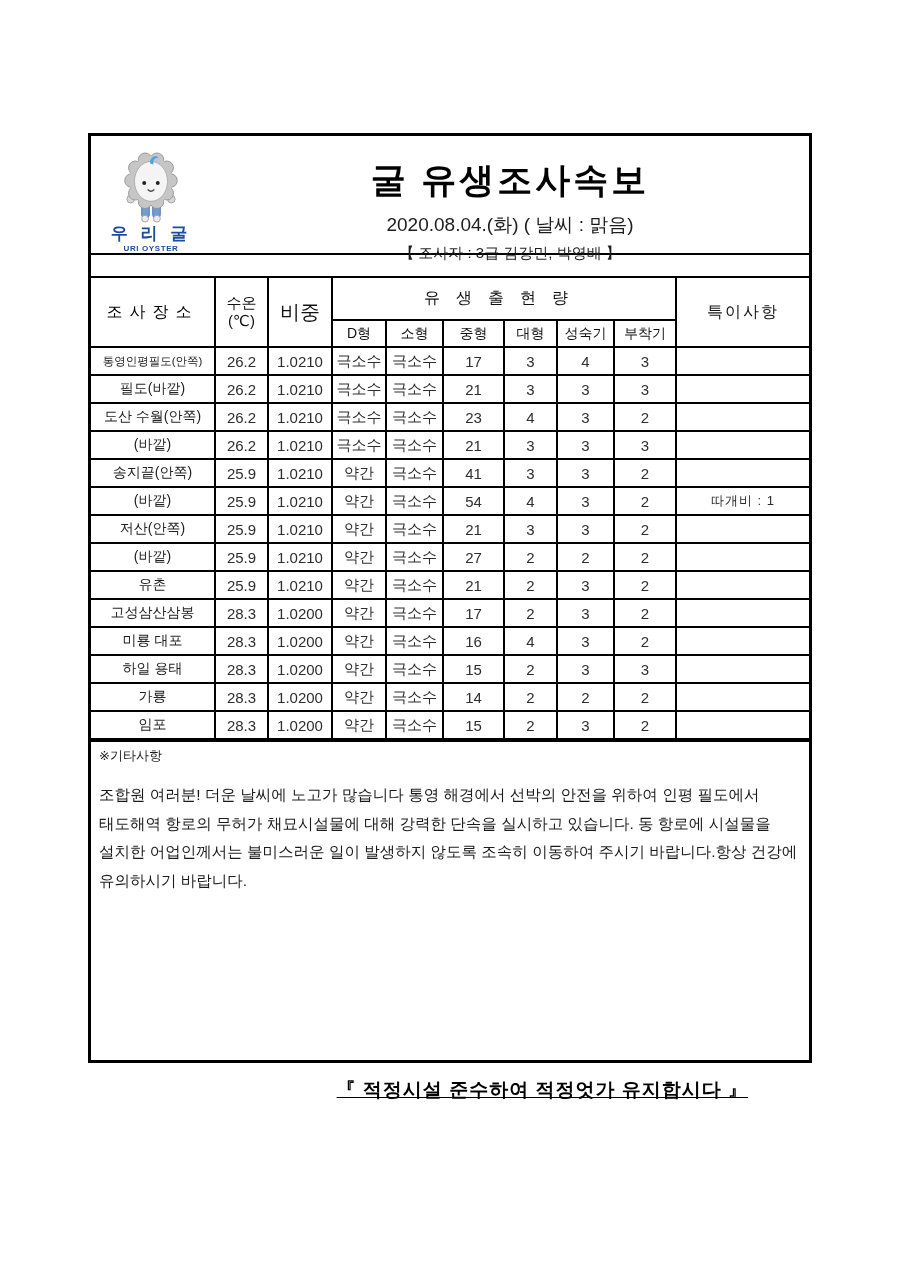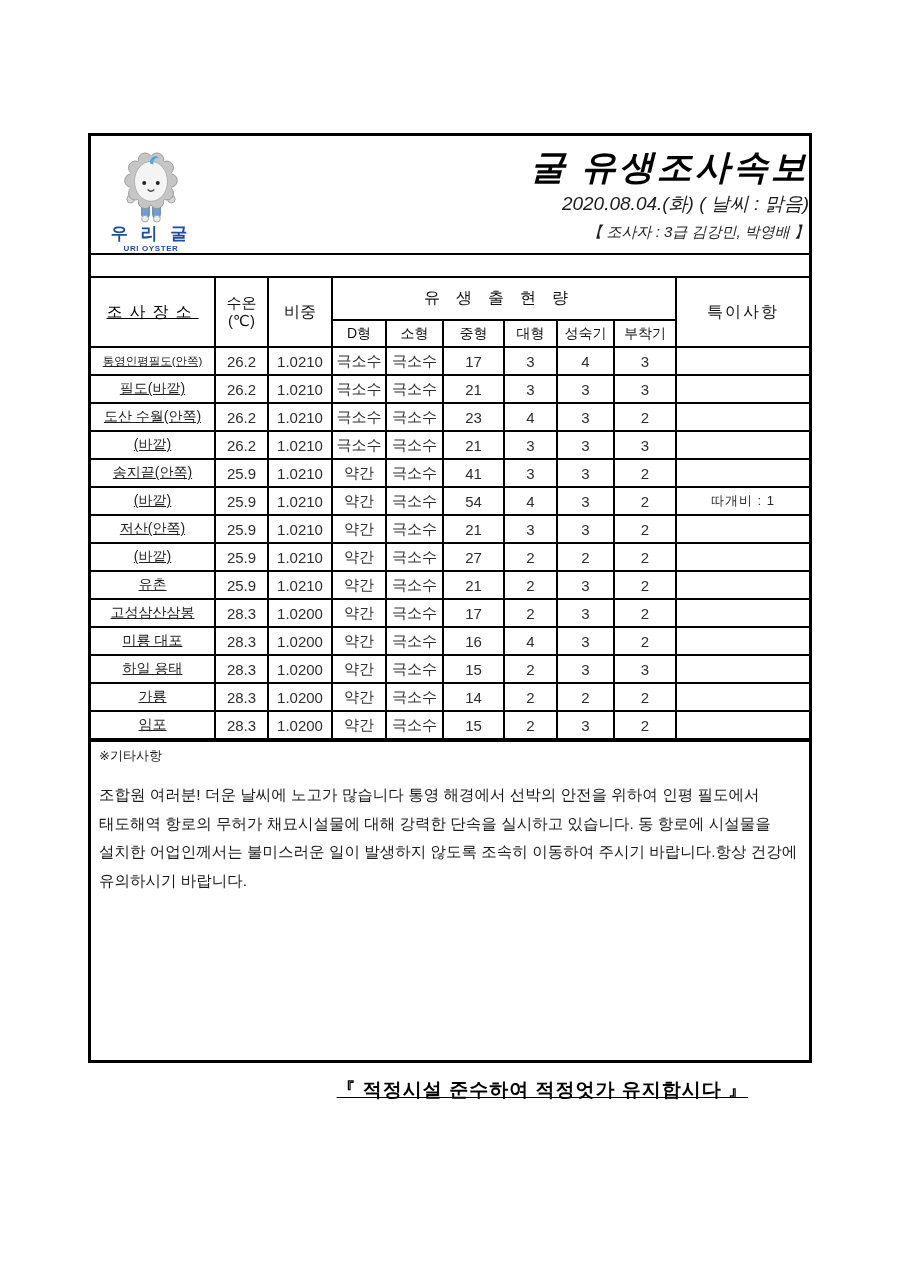--- a/index.html
+++ b/index.html
@@ -14,41 +14,41 @@
   .doc {
     position:absolute; left:88px; top:133px; width:724px; height:930px;
     border:3px solid #000; display:flex; flex-direction:column; background:#fff;
   }
 
   
   .doc-header { display:flex; align-items:stretch; border-bottom:2px solid #000; height:119px; }
   .logo { width:120px; display:flex; flex-direction:column; align-items:center; padding-top:14px;justify-content:center; }
   .logo-ko { color:#1c4e9e; font-weight:bold; font-size:17px; letter-spacing:4px; line-height:1; margin-top:-3px; }
   .logo-en { color:#1c4e9e; font-weight:bold; font-size:8px; letter-spacing:0.6px; margin-top:2px; }
-  .title-block { flex:1; display:flex; flex-direction:column; align-items:flex-end; padding-top:8px;font-style:italic; }
+  .title-block { flex:1; display:flex; flex-direction:column; align-items:center; padding-top:21px; }
   .doc-title { font-size:35px; font-weight:bold; letter-spacing:3px; color:#000; }
-  .doc-date { font-size:19px; color:#1d1d1d; }
+  .doc-date { font-size:19px; margin-top:8px; color:#1d1d1d; }
   .doc-surveyor { font-size:15px; margin-top:6px; color:#1d1d1d; }
 
   .gap-band { height:21px; }
 
   
   table.survey { width:100%; border-collapse:collapse; table-layout:fixed; font-size:15px; }
   table.survey th, table.survey td {
     border:2px solid #000; text-align:center; vertical-align:middle;
     font-weight:normal; padding:0; overflow:hidden; white-space:nowrap;
   }
-  .first-col { border-left:none !important;text-decoration:underline; }
+  .first-col { border-left:none !important; }
   .last-col  { border-right:none !important; }
   thead tr.hr1 { height:43px; }
   thead tr.hr2 { height:27px; }
   tbody tr { height:28px; }
   .th-loc   { letter-spacing:7px; font-size:16px; color:#000; }
   .th-temp  { font-size:15px; line-height:1.2; }
-  .th-plain { font-size:16px;margin-left:38px; }
+  .th-plain { font-size:20px;margin-left:38px; }
   .th-group { letter-spacing:16px; font-size:16px; }
   .th-notes { font-size:16px; letter-spacing:2px; }
   .th-sub   { font-size:14px; }
   td.loc    { text-align:right; padding-right:8px; font-size:14px; color:#222; }
   td.loc-sm { font-size:11.5px; padding-right:3px; }
   td.num    { font-size:15px; color:#2e2e2e; }
   td.note   { font-size:13px; color:#2e2e2e; letter-spacing:1px; }
 
   
   .notes-sec { flex:1; padding:5px 5px 0 8px; border-top:2px solid #000; }

